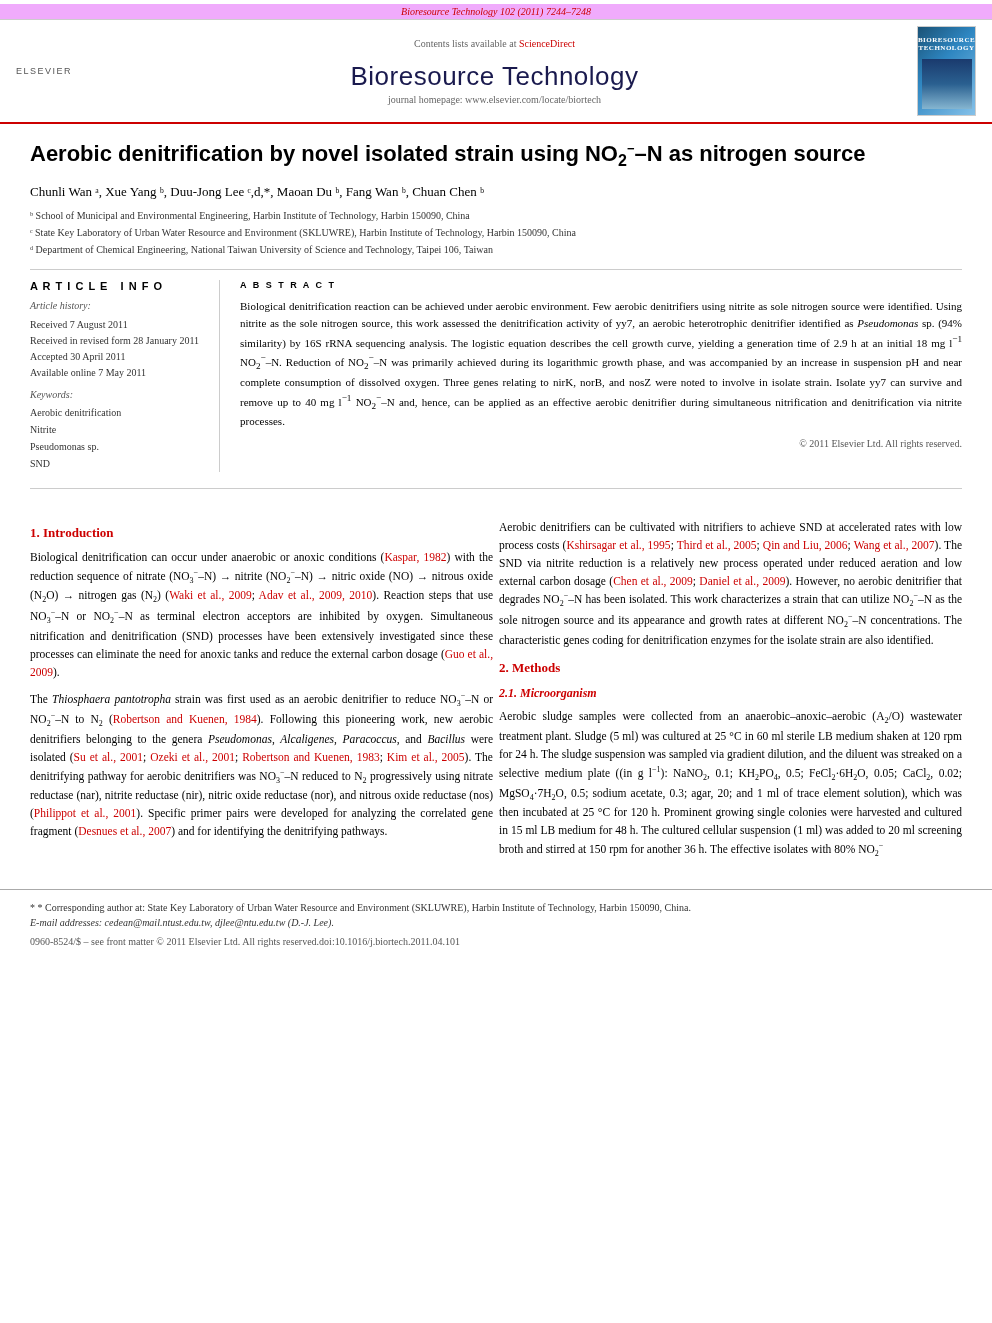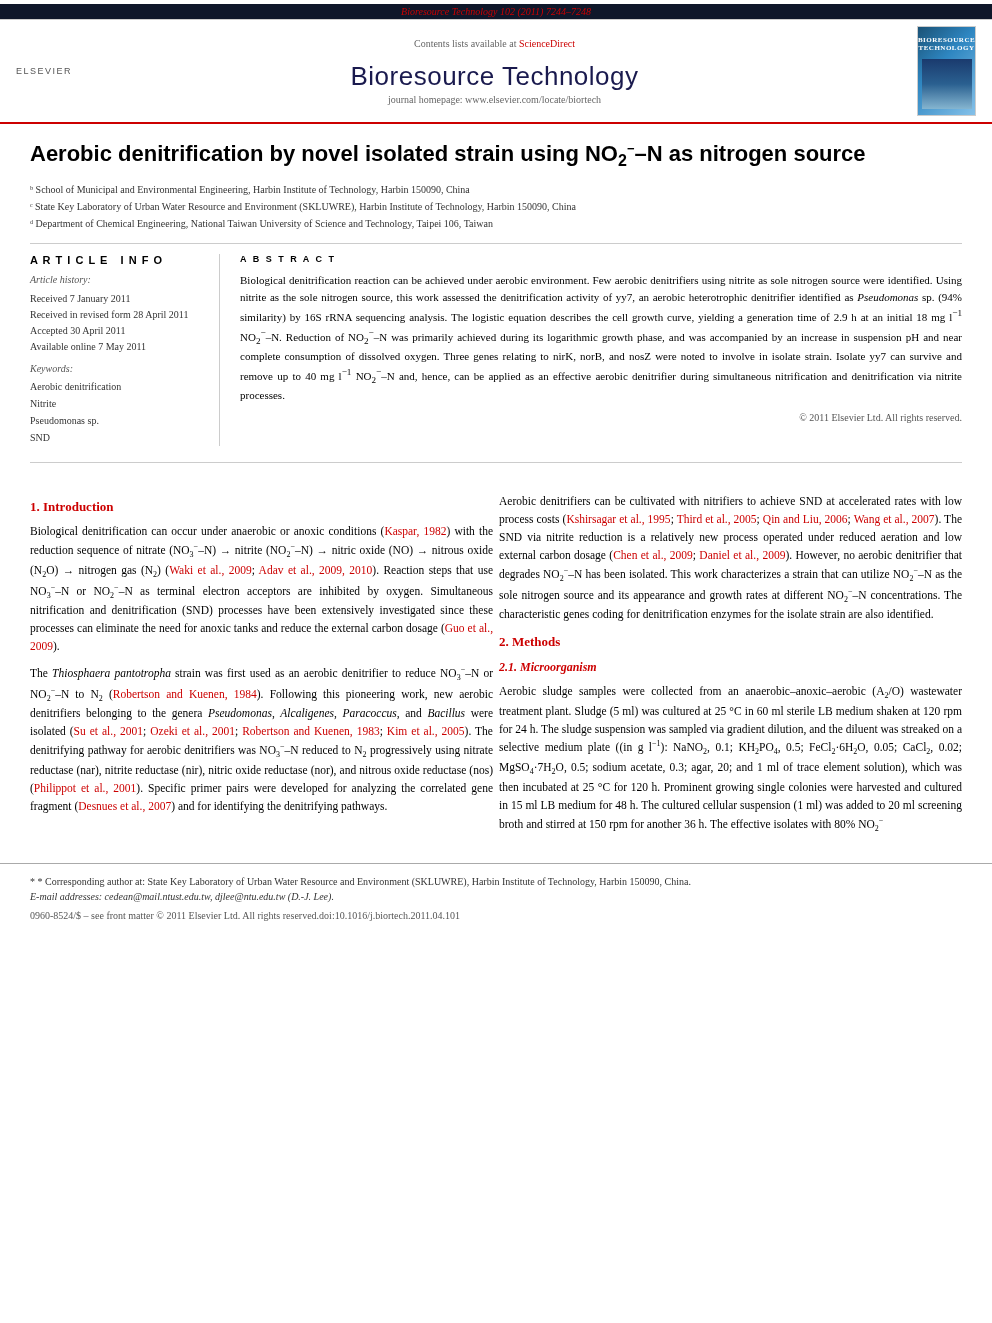--- a/index.html
+++ b/index.html
@@ -20,21 +20,21 @@
 
     
     .journal-header {
       border-bottom: 2px solid #c00;
       padding: 4px 0 0 0;
       text-align: center;
       position: relative;
     }
 
     .journal-top-bar {
-      background: #0f172a;
+      background: #f0abfc;
       font-size: 10px;
       color: #c00;
       text-align: center;
       padding: 2px 0;
       font-style: italic;
     }
 
     .header-inner {
       display: flex;
       align-items: center;
@@ -327,20 +327,23 @@
       </div>
     </div>
   </div>
 
   <div class="article-content">
 
     <div class="article-title">
       <span>Aerobic denitrification by novel isolated strain using NO</span><span style="font-size:16px;vertical-align:sub;">2</span><sup style="font-size:13px;">−</sup><span>–N as nitrogen source</span>
     </div>
 
+    <div class="authors">
+      <span>Chunli Wan ᵃ, Xue Yang ᵇ, Duu-Jong Lee ᶜ,d,*, Maoan Du ᵇ, Fang Wan ᵇ, Chuan Chen ᵇ</span>
+    </div>
 
     <div class="affiliations">
       <div class="affiliation-line">
         <span>ᵇ School of Municipal and Environmental Engineering, Harbin Institute of Technology, Harbin 150090, China</span>
       </div>
       <div class="affiliation-line">
         <span>ᶜ State Key Laboratory of Urban Water Resource and Environment (SKLUWRE), Harbin Institute of Technology, Harbin 150090, China</span>
       </div>
       <div class="affiliation-line">
         <span>ᵈ Department of Chemical Engineering, National Taiwan University of Science and Technology, Taipei 106, Taiwan</span>
@@ -348,22 +351,22 @@
     </div>
 
     <hr class="section-divider">
 
     <div class="two-col">
 
       <div class="col-left">
         <div class="section-header" style="letter-spacing:1px;font-size:11px;font-family:Arial;">A R T I C L E &nbsp; I N F O</div>
 
         <div class="article-info-label">Article history:</div>
-        <div class="article-info-item">Received 7 January 2011</div>
-        <div class="article-info-item">Received in revised form 28 April 2011</div>
+        <div class="article-info-item">Received 7 August 2011</div>
+        <div class="article-info-item">Received in revised form 28 January 2011</div>
         <div class="article-info-item">Accepted 30 April 2011</div>
         <div class="article-info-item">Available online 7 May 2011</div>
 
         <div class="keywords-label">Keywords:</div>
         <div class="keyword-item">Aerobic denitrification</div>
         <div class="keyword-item">Nitrite</div>
         <div class="keyword-item">Pseudomonas sp.</div>
         <div class="keyword-item">SND</div>
       </div>
 

